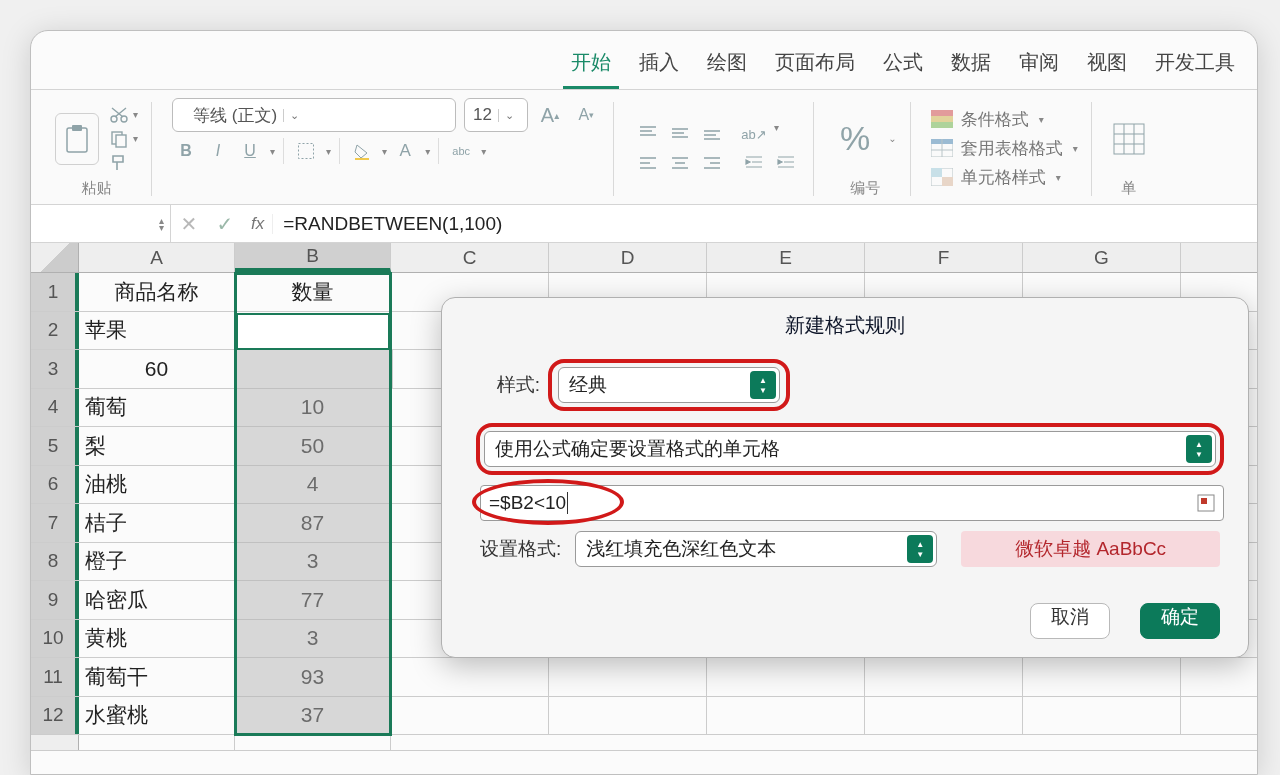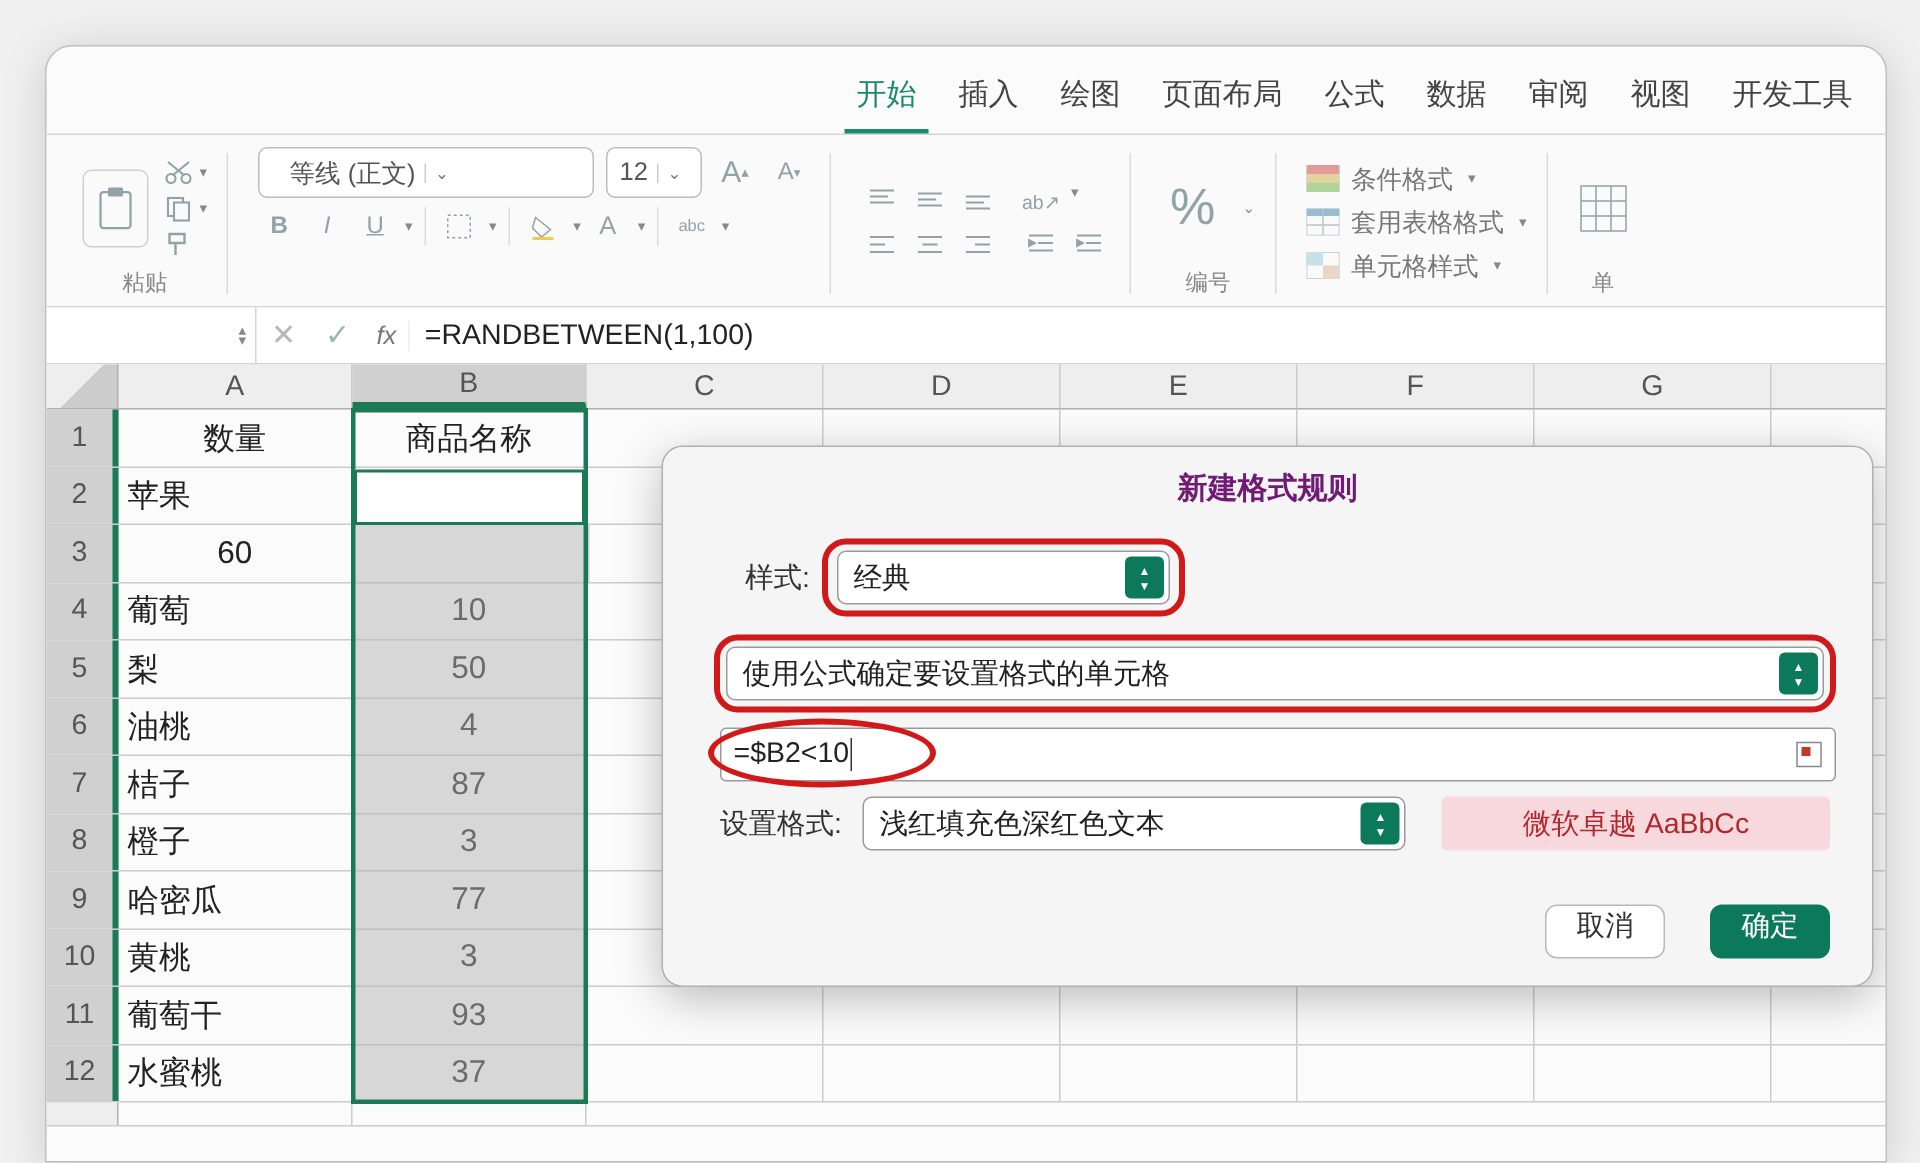--- a/index.html
+++ b/index.html
@@ -23,21 +23,21 @@
   .btn-sm { width: 28px; height: 24px; display: inline-flex; align-items: center; justify-content: center; border: 1px solid transparent; border-radius: 4px; cursor: pointer; }
   .drop-caret { font-size: 10px; color: #888; margin-left: 2px; }
 
   .clipboard-big { width: 44px; height: 52px; border: 1px solid #d0d0d0; border-radius: 6px; display: flex; align-items: center; justify-content: center; }
   .clip-vert { display: flex; flex-direction: column; gap: 4px; }
   .clip-row { display: flex; align-items: center; gap: 2px; }
 
   .font-row1 { display: flex; align-items: center; gap: 8px; }
   .combo { background: #fff; border: 1px solid #bcbcbc; border-radius: 6px; height: 34px; display: flex; align-items: center; padding: 0 8px; font-size: 17px; color: #555; }
   .combo .caretbox { border-left: 1px solid #ccc; padding-left: 6px; margin-left: 6px; font-size: 11px; color: #777; }
-  .font-name { width: 224px; padding-left: 20px; }
+  .font-name { width: 284px; padding-left: 20px; }
   .font-size { width: 64px; }
   .font-row2 { display: flex; align-items: center; gap: 4px; margin-top: 6px; }
   .sep-v { width: 1px; height: 26px; background: #ddd; margin: 0 4px; }
   .char-bold { font-weight: 700; }
   .char-italic { font-style: italic; }
   .char-u { text-decoration: underline; }
 
   .align-grid { display: grid; grid-template-columns: repeat(3,28px); grid-template-rows: repeat(2,26px); gap: 4px; }
   .align-stack { display: flex; flex-direction: column; gap: 4px; }
   .align-row { display: flex; gap: 4px; }
@@ -71,21 +71,21 @@
   .cell.center { justify-content: center; }
   .cell.hdr { justify-content: center; }
 
   
   .sel-outline { position: absolute; border: 3px solid #1a7a58; pointer-events:none; }
   .sel-active { position: absolute; border: 2px solid #1a7a58; background: #fff; pointer-events:none; }
   .sel-shade { position: absolute; background: rgba(180,180,180,.5); pointer-events:none; }
 
   
   .dialog { position: absolute; left: 410px; top: 266px; width: 808px; background: #f5f5f5; border: 1px solid #b0b0b0; border-radius: 14px; box-shadow: 0 8px 30px rgba(0,0,0,.25); padding-bottom: 18px; }
-  .dlg-title { text-align: center; font-size: 20px; color: #701a75; padding: 14px 0 20px 0; font-weight: 700; }
+  .dlg-title { text-align: center; font-size: 20px; color: #0f172a; padding: 14px 0 20px 0; font-weight: 400; }
   .dlg-body { padding: 0 28px 4px 38px; }
   .dlg-row { display: flex; align-items: center; margin-bottom: 12px; gap: 14px; }
   .dlg-label { font-size: 19px; color: #333; width: 86px; text-align: right; }
   .dlg-label.wide { width: auto; }
   .sel-control { position: relative; background: #fff; border: 1px solid #9a9a9a; border-radius: 6px; height: 36px; display: flex; align-items: center; padding: 0 10px; font-size: 19px; color: #222; }
   .sel-caret { position: absolute; right: 3px; top: 3px; bottom: 3px; width: 26px; background: #0c7a5a; border-radius: 4px; display: flex; flex-direction: column; align-items: center; justify-content: center; gap:1px; }
   .sel-caret:before { content:"▲"; font-size:8px; color:#fff; }
   .sel-caret:after { content:"▼"; font-size:8px; color:#fff; }
   .hl-red { border: 4px solid #d11919; border-radius: 16px; padding: 4px; }
   .hl-oval { position: absolute; border: 4px solid #d11919; border-radius: 50%; pointer-events:none; }
@@ -337,22 +337,22 @@
       <div class="colh sel">B</div>
       <div class="colh" style="width:158px">C</div>
       <div class="colh" style="width:158px">D</div>
       <div class="colh" style="width:158px">E</div>
       <div class="colh" style="width:158px">F</div>
       <div class="colh" style="width:158px">G</div>
     </div>
     <div class="rows" id="rows">
         <div class="row">
           <div class="rowh sel">1</div>
+<div class="cell hdr">商品名称</div>
 <div class="cell center">数量</div>
-<div class="cell hdr">商品名称</div>
 <div class="cell" style="width:158px"></div>
 <div class="cell" style="width:158px"></div>
 <div class="cell" style="width:158px"></div>
 <div class="cell" style="width:158px"></div>
 <div class="cell" style="width:158px"></div>
         </div>
         <div class="row">
           <div class="rowh sel">2</div>
   <div class="cell">苹果</div>
   <div class="cell center">58</div>

